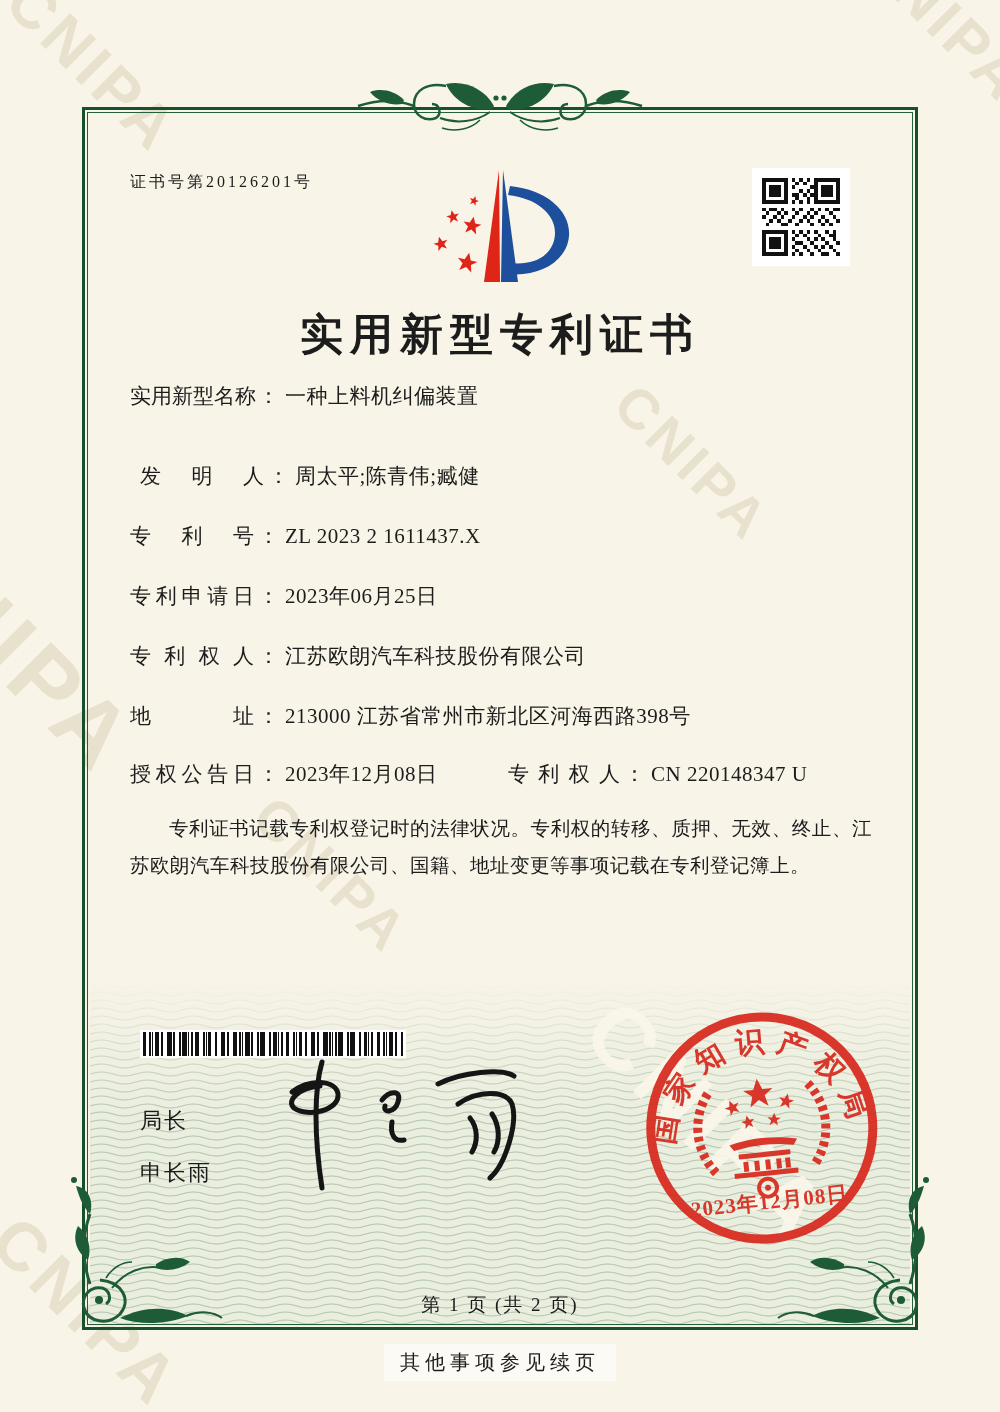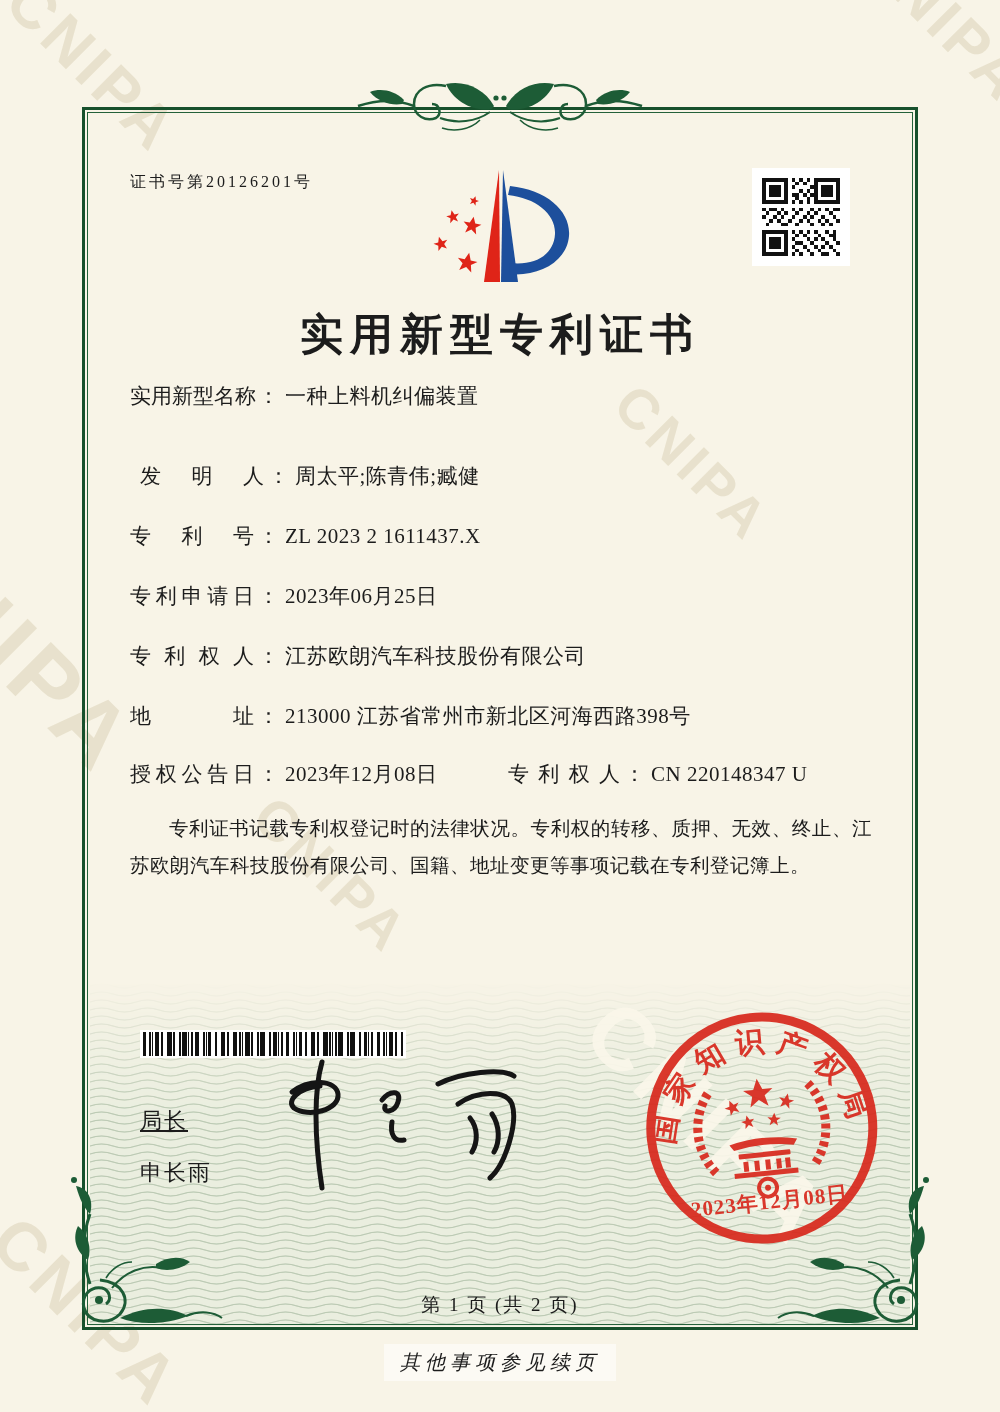--- a/index.html
+++ b/index.html
@@ -57,28 +57,28 @@
   }
   .barcode-bars {
     width:100%; height:100%;
     background-color:#fff;
     background-image:
       repeating-linear-gradient(90deg,#101010 0 2px,transparent 2px 6px),
       repeating-linear-gradient(90deg,#101010 0 1px,transparent 1px 9px),
       repeating-linear-gradient(90deg,#101010 0 3px,transparent 3px 13px);
   }
 
-  .sig-role { left:140px; top:1106px; font-size:22px; font-family:"Liberation Sans","DejaVu Sans",sans-serif; letter-spacing:2px;text-decoration:underline; }
+  .sig-role { left:140px; top:1106px; font-size:22px; font-family:"Liberation Sans","DejaVu Sans",sans-serif; letter-spacing:2px; }
   .sig-name { left:140px; top:1150px; font-size:22px; font-family:"Liberation Sans","DejaVu Sans",sans-serif; letter-spacing:2px;margin-top:8px; }
   .signature { left:262px; top:1056px; }
 
   .seal { left:642px; top:1008px; z-index:6; transform:rotate(-6deg); }
 
   .page-no { left:0; width:1000px; top:1292px; text-align:center; font-size:19px; letter-spacing:2px; }
-  .note-wrap { left:0; width:1000px; top:1344px; text-align:center;font-style:italic; }
+  .note-wrap { left:0; width:1000px; top:1344px; text-align:center; }
   .note {
     display:inline-block; font-size:20px; letter-spacing:5px;
     background:rgba(255,255,255,.55); padding:5px 16px;
   }
 </style>
 </head>
 <body>
 
 <div class="page">
 

